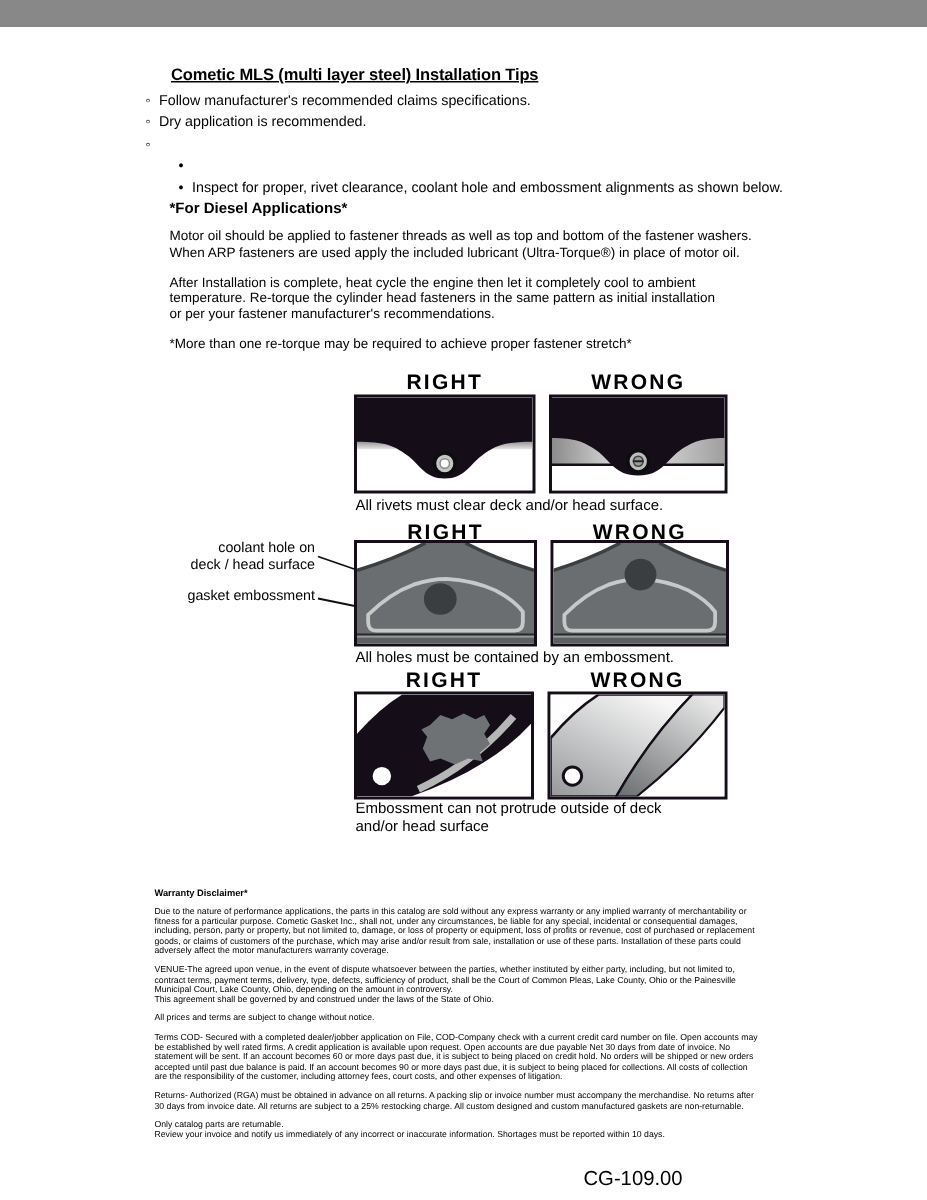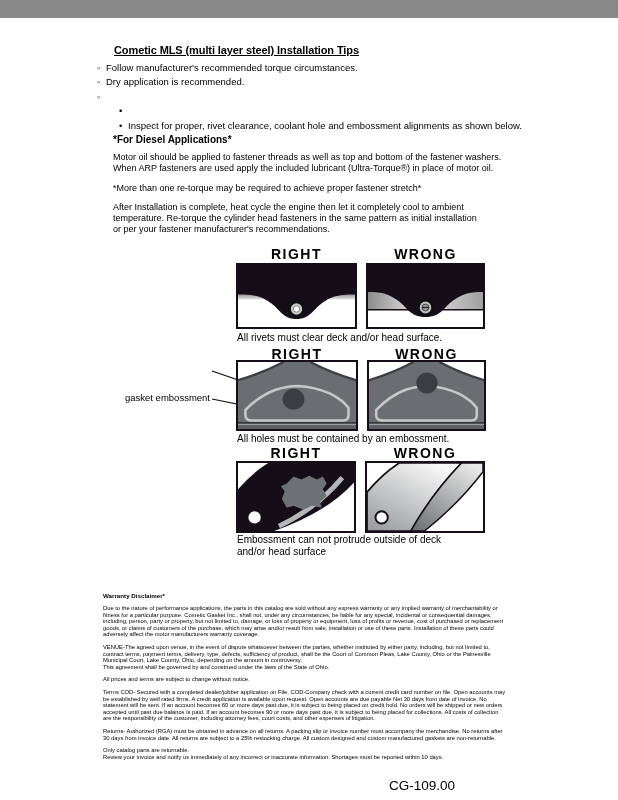--- a/index.html
+++ b/index.html
@@ -32,21 +32,21 @@
 </head>
 <body>
 
 <div class="page">
 
   <h1 class="title">Cometic MLS (multi layer steel) Installation Tips</h1>
 
   <div class="bullets">
     <div class="b">
         <span class="m">◦</span>
-        <span>Follow manufacturer's recommended torque circumstances.</span>
+        <span>Follow manufacturer's recommended claims specifications.</span>
       </div>
     <div class="b">
         <span class="m">◦</span>
         <span>Dry application is recommended.</span>
       </div>
     <div class="b">
         <span class="m">◦</span>
       </div>
     <div class="b sub">
         <span class="m">•</span>
@@ -54,24 +54,24 @@
     <div class="b sub">
         <span class="m">•</span>
         <span>Inspect for proper, rivet clearance, coolant hole and embossment alignments as shown below.</span>
       </div>
   </div>
 
   <div class="diesel">
     <h2>*For Diesel Applications*</h2>
     <p>Motor oil should be applied to fastener threads as well as top and bottom of the fastener washers.
 When ARP fasteners are used apply the included lubricant (Ultra-Torque®) in place of motor oil.</p>
-    <p>*More than one re-torque may be required to achieve proper fastener stretch*</p>
     <p>After Installation is complete, heat cycle the engine then let it completely cool to ambient
 temperature. Re-torque the cylinder head fasteners in the same pattern as initial installation
 or per your fastener manufacturer's recommendations.</p>
+    <p>*More than one re-torque may be required to achieve proper fastener stretch*</p>
   </div>
 
   <span class="rw" style="left:236px;top:228px;width:121px;">RIGHT</span>
   <span class="rw" style="left:366px;top:228px;width:119px;">WRONG</span>
 
   <div class="panel" style="left:236px;top:245px;width:121px;height:66px;">
     <svg viewBox="0 0 119 62" preserveAspectRatio="none">
       <defs>
           <linearGradient id="g1r" x1="0" y1="0" x2="0" y2="1">
             <stop offset="0" stop-color="#8f8f8f"></stop>
@@ -101,20 +101,22 @@
       <circle cx="59.5" cy="42.5" r="7.2" fill="#bdbdbd" stroke="#0d0d10" stroke-width="2.4"></circle>
       <circle cx="59.5" cy="42.5" r="3.4" fill="#9c9c9c" stroke="#444444" stroke-width="1"></circle>
       <line x1="55.8" y1="42.5" x2="63.2" y2="42.5" stroke="#222222" stroke-width="1.3"></line>
     </svg>
   </div>
   <div class="cap" style="left:237px;top:314px;">All rivets must clear deck and/or head surface.</div>
 
   <span class="rw" style="left:236px;top:328px;width:122px;">RIGHT</span>
   <span class="rw" style="left:367px;top:328px;width:119px;">WRONG</span>
 
+  <div class="ann" style="left:116px;top:342px;width:94px;">coolant hole on
+deck / head surface</div>
   <div class="ann" style="left:116px;top:374px;width:94px;">gasket embossment</div>
   <svg class="leaders" width="88" height="52" viewBox="0 0 88 52">
     <line x1="3" y1="8" x2="84" y2="36" stroke="#111111" stroke-width="1.2"></line>
     <line x1="3" y1="36" x2="52" y2="46" stroke="#111111" stroke-width="1.2"></line>
   </svg>
 
   <div class="panel" style="left:236px;top:342px;width:122px;height:71px;">
     <svg viewBox="0 0 119 70" preserveAspectRatio="none">
       <rect width="119" height="70" fill="#6b6e70"></rect>
       <path d="M0,0 H46 Q26,11 0,19 Z" fill="#ffffff"></path>

